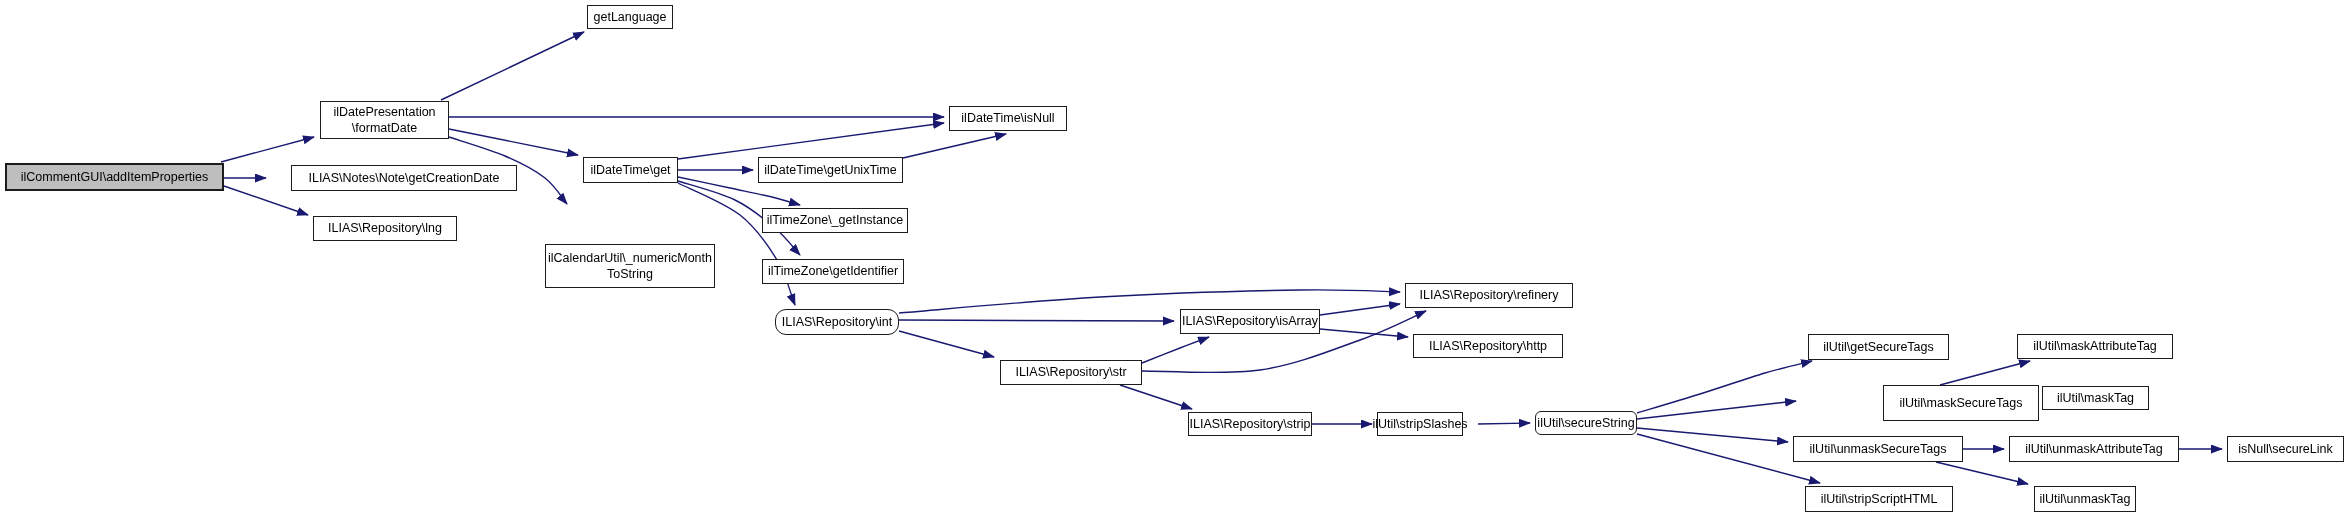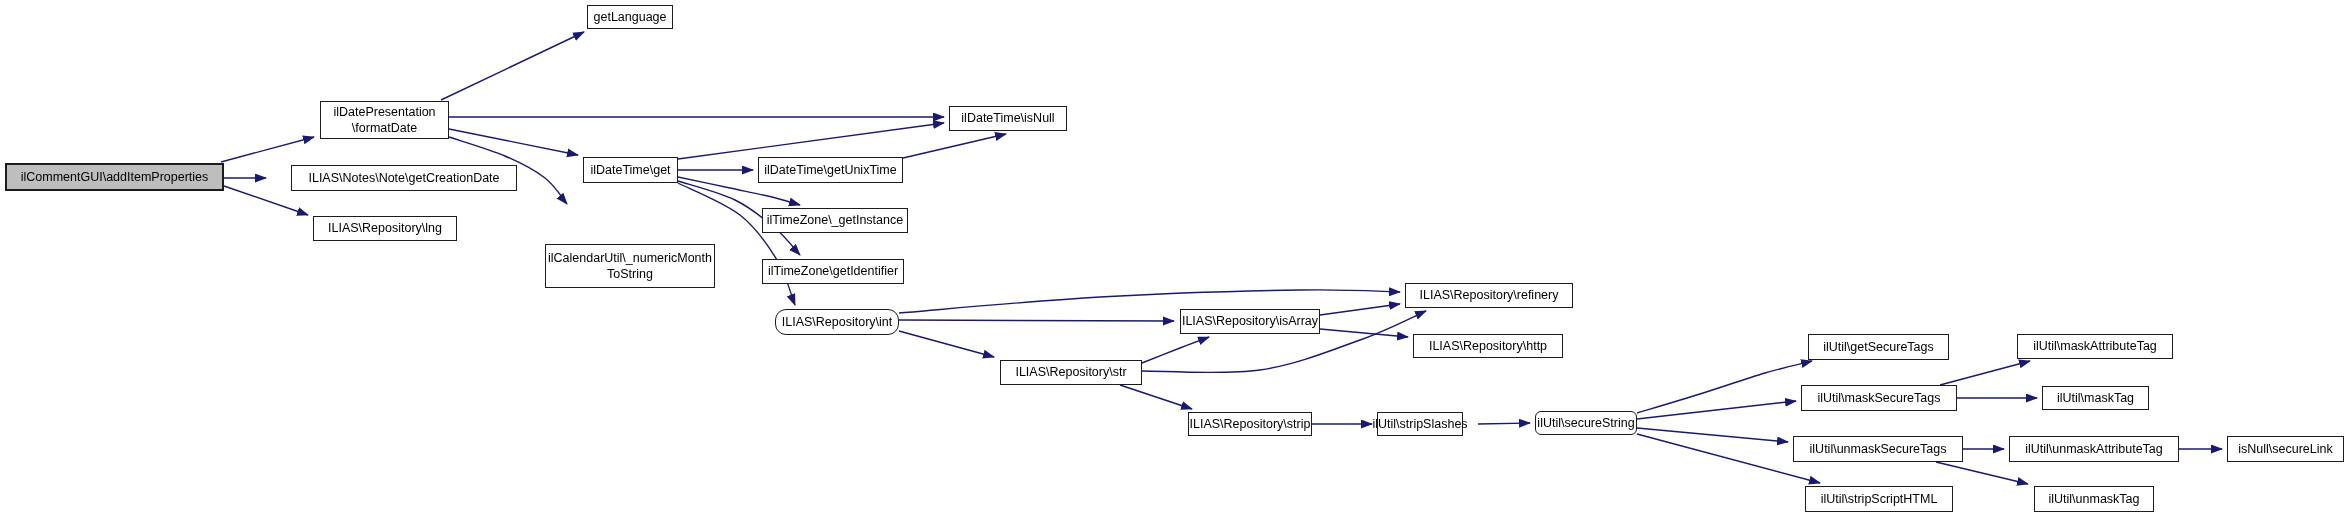--- a/index.html
+++ b/index.html
@@ -108,21 +108,21 @@
     <div class="node" style="left: 762px; top: 259px; width: 142px; height: 25px;">ilTimeZone\getIdentifier</div>
     <div class="node" style="left: 775px; top: 309px; width: 124px; height: 26px; border-radius: 11px;">ILIAS\Repository\int</div>
     <div class="node" style="left: 1180px; top: 309px; width: 140px; height: 25px;">ILIAS\Repository\isArray</div>
     <div class="node" style="left: 1405px; top: 283px; width: 168px; height: 25px;">ILIAS\Repository\refinery</div>
     <div class="node" style="left: 1413px; top: 334px; width: 150px; height: 24px;">ILIAS\Repository\http</div>
     <div class="node" style="left: 1000px; top: 360px; width: 142px; height: 25px;">ILIAS\Repository\str</div>
     <div class="node" style="left: 1188px; top: 412px; width: 124px; height: 24px;">ILIAS\Repository\strip</div>
     <div class="node" style="left: 1377px; top: 412px; width: 86px; height: 24px;">ilUtil\stripSlashes</div>
     <div class="node" style="left: 1535px; top: 411px; width: 102px; height: 24px; border-radius: 6px;">ilUtil\secureString</div>
     <div class="node" style="left: 1808px; top: 334px; width: 141px; height: 26px;">ilUtil\getSecureTags</div>
-    <div class="node" style="left: 1801px; top: 385px; width: 156px; height: 26px;">ilUtil\maskSecureTags</div>
+    <div class="node" style="left: 1883px; top: 385px; width: 156px; height: 36px;">ilUtil\maskSecureTags</div>
     <div class="node" style="left: 2017px; top: 334px; width: 156px; height: 25px;">ilUtil\maskAttributeTag</div>
     <div class="node" style="left: 2042px; top: 386px; width: 107px; height: 24px;">ilUtil\maskTag</div>
     <div class="node" style="left: 1793px; top: 436px; width: 170px; height: 26px;">ilUtil\unmaskSecureTags</div>
     <div class="node" style="left: 2009px; top: 436px; width: 170px; height: 26px;">ilUtil\unmaskAttributeTag</div>
     <div class="node" style="left: 2227px; top: 436px; width: 117px; height: 26px;">isNull\secureLink</div>
     <div class="node" style="left: 1805px; top: 486px; width: 148px; height: 26px;">ilUtil\stripScriptHTML</div>
-    <div class="node" style="left: 2034px; top: 486px; width: 120px; height: 26px;">ilUtil\unmaskTag</div>
+    <div class="node" style="left: 2034px; top: 486px; width: 102px; height: 26px;">ilUtil\unmaskTag</div>
   </div>
 
 </body></html>

